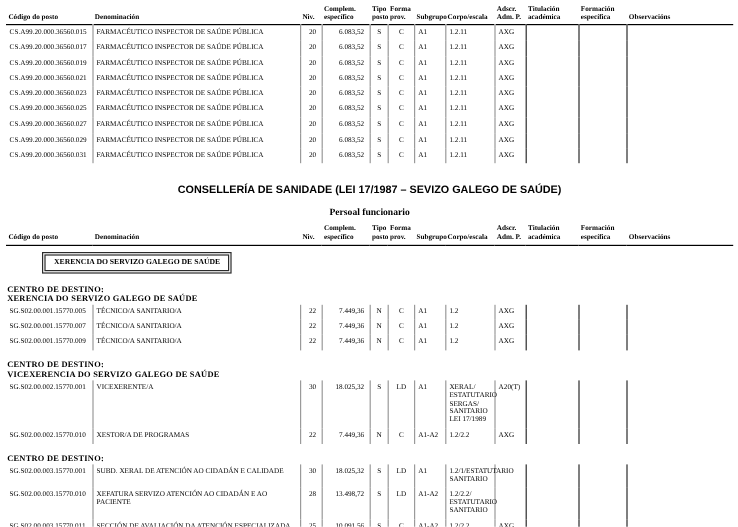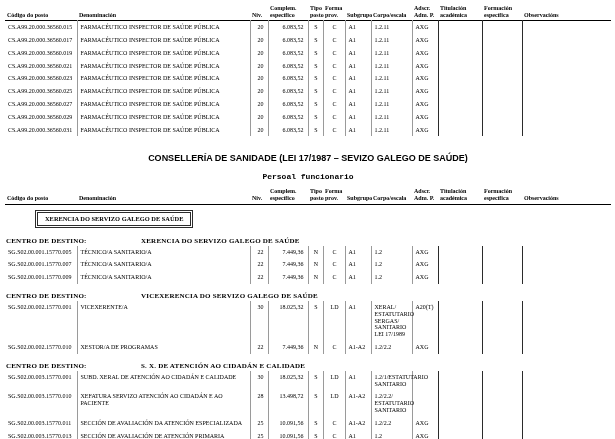--- a/index.html
+++ b/index.html
@@ -26,27 +26,27 @@
   .ra { text-align: right; padding-right: 4px !important; }
   .ce { text-align: center; }
   th.ra { padding-right: 4px; }
 
   .title1 {
     margin-top: 17px; text-align: center;
     font-family: "Liberation Sans", sans-serif; font-weight: bold; font-size: 9px;
   }
   .title2 {
     margin-top: 9px; margin-bottom: 7px; text-align: center;
-    font-family: Liberation Mono, monospace; font-weight: bold; font-size: 8px;
+    font-family: Liberation Serif, serif; font-weight: bold; font-size: 8px;
   }
 
   .unit-box { display: inline-block; margin: 5px 0 1px 30px; border: 1px solid #2b2b2b; padding: 1px; background: #fff; }
   .unit-box-inner { border: 1px solid #2b2b2b; padding: 2px 7px 3px 7px; font-weight: bold; font-size: 6.4px; }
 
-  .centro-row { display: flex; margin: 8px 0 1px 1px; font-weight: bold; font-size: 7px; letter-spacing: .2px; }
+  .centro-row { display: flex; margin: 8px 0 1px 1px; font-weight: bold; font-size: 7px; letter-spacing: .2px; flex-direction: column; }
   .centro-row .centro-label { width: 135px; flex: none; }
   .gap-top { margin-top: 2px; }
 </style>
 </head>
 <body>
 
 <div class="sheet">
 
   
   <table class="rpt gap-top">
@@ -397,21 +397,20 @@
           <td class="dark"></td>
           <td class="dark"></td>
           <td class="dark"></td>
         </tr>
       </tbody>
   </table>
 
   
   <div class="centro-row">
     <span class="centro-label">CENTRO DE DESTINO:</span>
-    <span class="centro-name">S. X. DE ATENCIÓN AO CIDADÁN E CALIDADE</span>
   </div>
   <table class="rpt">
     <colgroup>
       <col style="width:72px">
         <col style="width:173px">
         <col style="width:18px">
         <col style="width:40px">
       <col style="width:15px">
         <col style="width:22px">
         <col style="width:26px">

